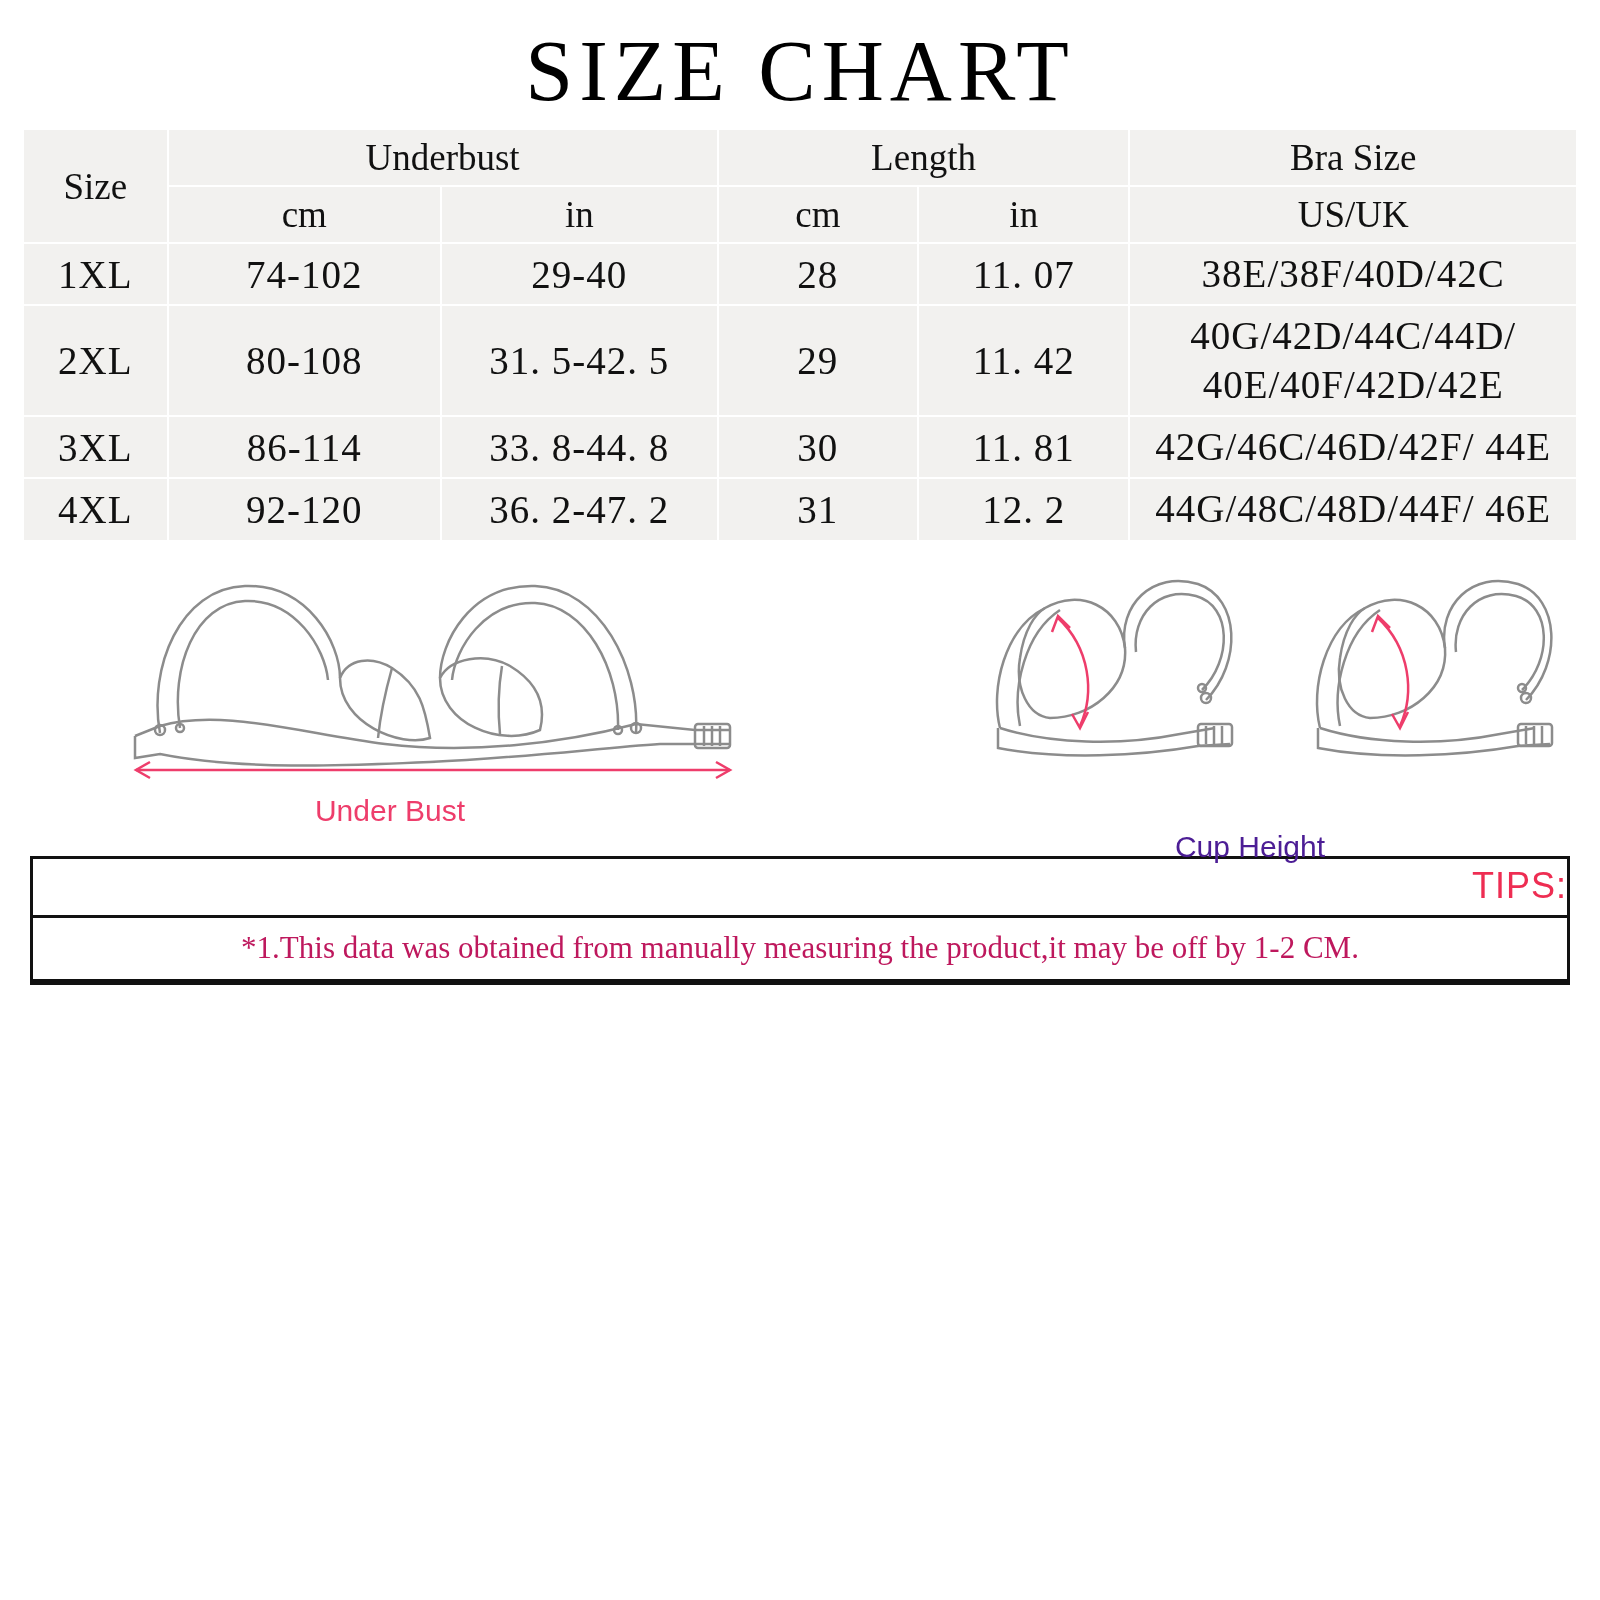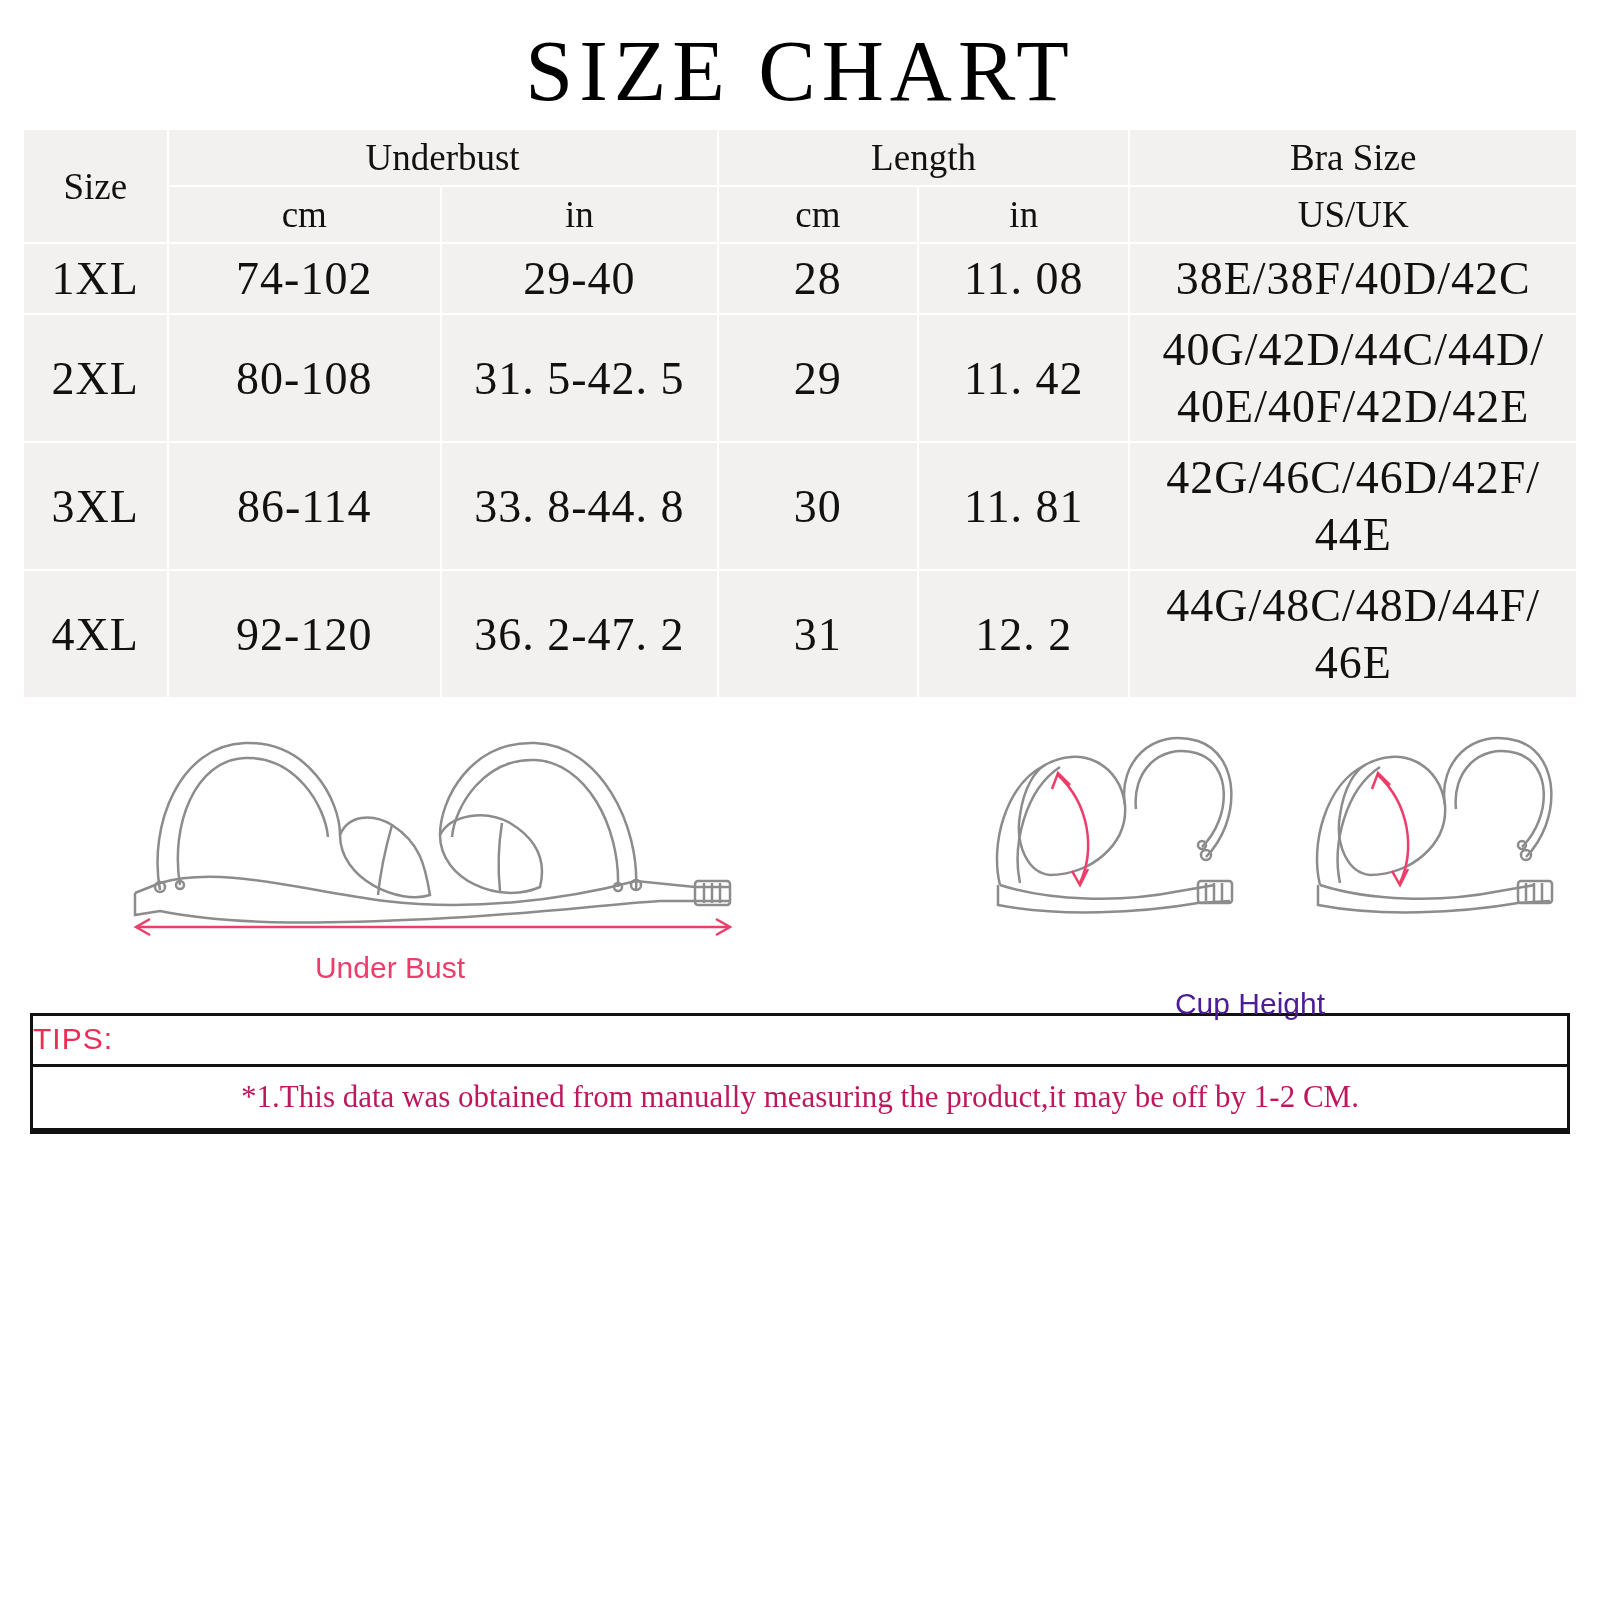--- a/index.html
+++ b/index.html
@@ -55,21 +55,21 @@
     background: #f2f1ef;
     padding: 6px 4px;
   }
   table.size-table th {
     font-weight: 400;
     font-size: 37px;
   }
   .th-size { font-size: 38px; }
   .th-unit { font-size: 33px; }
   table.size-table td {
-    font-size: 46px;
+    font-size: 39px;
     letter-spacing: 1px;
   }
   td.size-cell { font-size: 40px; }
   td.bra-cell {
     font-size: 34px;
     line-height: 1.24;
     letter-spacing: 0px;
     padding: 4px 6px;
     margin-left: 11px;
   }
@@ -118,24 +118,24 @@
     margin-right: 40px;
   }
 
   
   .tips {
     margin: 8px 30px 0 30px;
     border: 3px solid #111111;
     box-sizing: border-box;
   }
   .tips-title {
-    text-align: left;
+    text-align: right;
     color: #ee2d52;
     font-family: "Liberation Sans", sans-serif;
-    font-size: 30px;
+    font-size: 36px;
     padding: 6px 0 8px 0;
     border-bottom: 3px solid #111111;
     letter-spacing: 1px;
   }
   .tips-line {
     font-family: "Liberation Serif", serif;
     font-size: 31px;
     text-align: center;
     padding: 10px 26px;
     line-height: 1.32;
@@ -175,21 +175,21 @@
           <th class="th-unit">in</th>
           <th class="th-unit">US/UK</th>
         </tr>
       </thead>
       <tbody>
         <tr>
           <td class="size-cell">1XL</td>
           <td>74-102</td>
           <td>29-40</td>
           <td>28</td>
-          <td>11. 08</td>
+          <td>11. 07</td>
           <td class="bra-cell">38E/38F/40D/42C</td>
         </tr>
         <tr>
           <td class="size-cell">2XL</td>
           <td>80-108</td>
           <td>31. 5-42. 5</td>
           <td>29</td>
           <td>11. 42</td>
           <td class="bra-cell">40G/42D/44C/44D/ 40E/40F/42D/42E</td>
         </tr>

